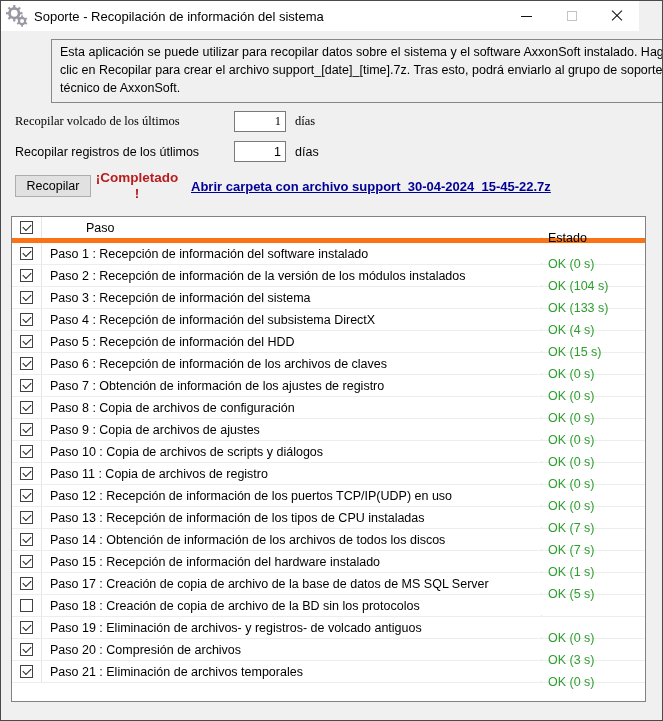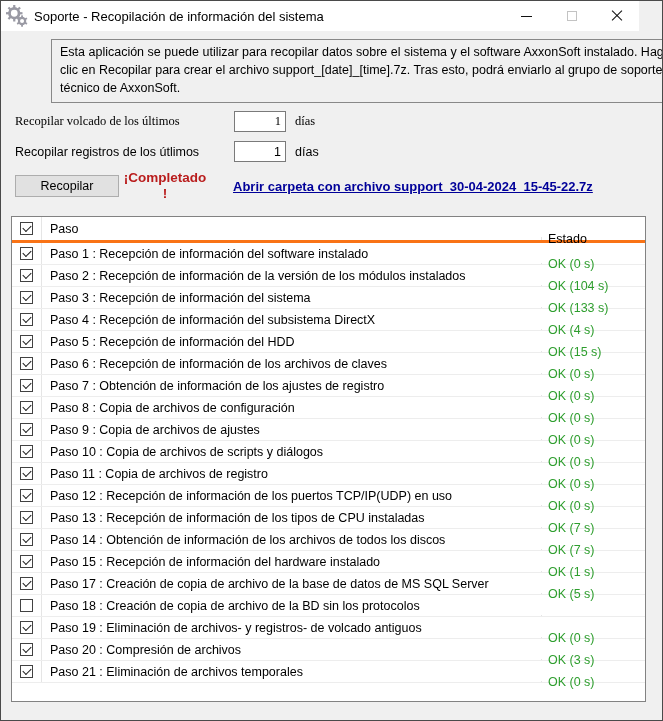--- a/index.html
+++ b/index.html
@@ -40,36 +40,36 @@
   .input-row .lbl{width:219px;}
   .input-row input{
     width:52px;height:21px;border:1px solid #7a7a7a;background:#fff;
     font-family:inherit;font-size:12.5px;text-align:right;padding-right:4px;outline:none;
   }
   .input-row .unit{margin-left:9px;}
   .row-dump{top:110px;font-family:Liberation Serif, serif;}
   .row-logs{top:140px;}
   .action-row{position:absolute;left:14px;top:168px;width:635px;height:34px;display:flex;align-items:center;}
   .btn{
-    width:104px;height:22px;background:#e1e1e1;border:1px solid #adadad;
+    width:76px;height:22px;background:#e1e1e1;border:1px solid #adadad;
     font-family:inherit;font-size:12.5px;color:#000;
   }
   .status-done{
     width:92px;text-align:center;font-size:13.5px;font-weight:bold;color:#b91c1c;line-height:1.15;
   }
   .open-link{
-    margin-left:22px;font-size:13px;font-weight:bold;color:var(--link);
+    margin-left:8px;font-size:13px;font-weight:bold;color:var(--link);
     text-decoration:underline;white-space:nowrap;
   }
   
   .steps-table{
     position:absolute;left:10px;top:215px;width:635px;height:486px;
     background:#fff;border:1px solid #828282;overflow:hidden;
   }
-  .thead{display:flex;height:26px;align-items:stretch;border-bottom:3px solid #f97316;}
+  .thead{display:flex;height:26px;align-items:stretch;border-bottom:5px solid #f97316;gap:36px;}
   .trow{display:flex;height:22px;align-items:stretch;border-bottom:1px solid #ededed;}
   .cell{display:flex;align-items:center;font-size:12.5px;color:#000;}
   .cell-check{width:30px;justify-content:center;border-right:1px solid #e5e5e5;flex:0 0 auto;}
   .cell-step{flex:1 1 auto;padding-left:8px;overflow:hidden;white-space:nowrap;}
   .cell-status{width:104px;flex:0 0 auto;border-left:1px solid #e5e5e5;padding-left:6px;color:var(--ok);margin-top:20px;}
   .thead .cell-status{color:#000;}
   
   .cb{
     width:13px;height:13px;border:1px solid #424242;background:#fff;
     display:inline-block;position:relative;flex:0 0 auto;

